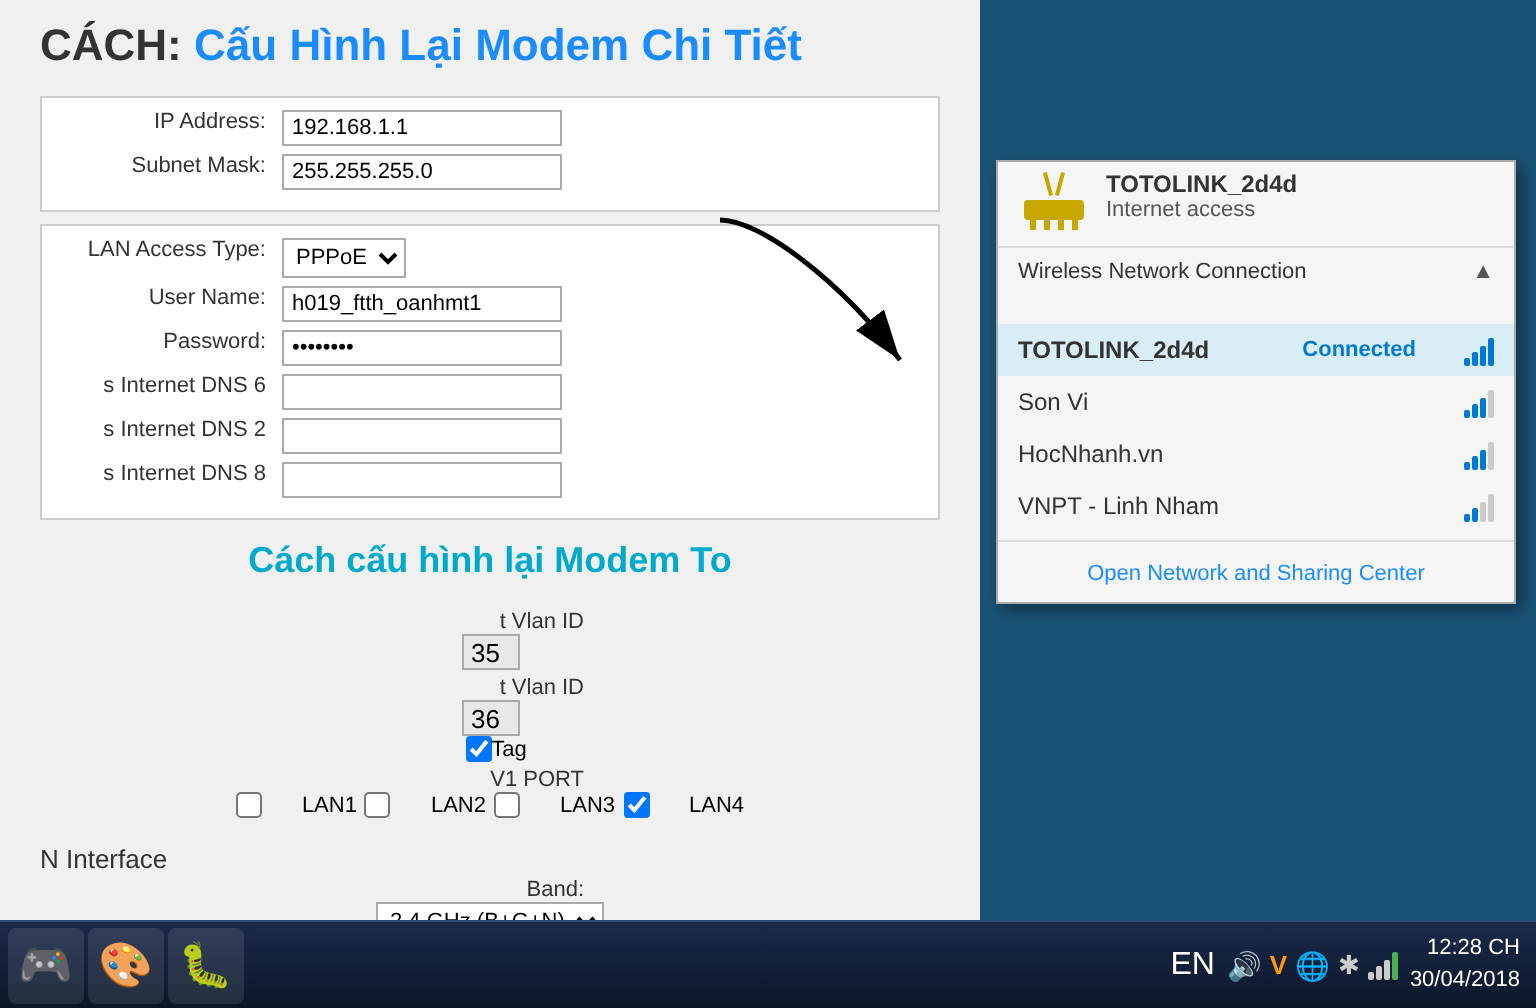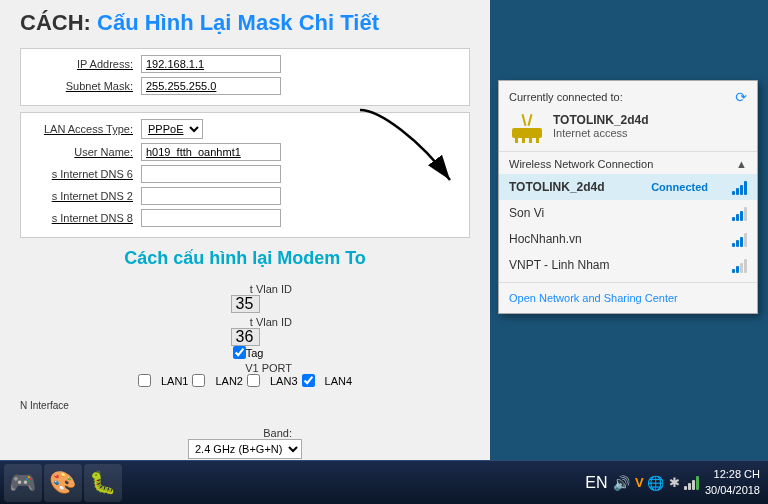--- a/index.html
+++ b/index.html
@@ -41,23 +41,22 @@
 
     .form-section {
       background: #fff;
       border: 1px solid #ccc;
       padding: 6px 10px;
       margin-bottom: 6px;
     }
 
     .form-row {
       display: flex;
-      align-items: center;
+      align-items: flex-start;
       margin-bottom: 4px;
-      text-decoration: underline;
     }
 
     .form-label {
       width: 110px;
       text-align: right;
       padding-right: 8px;
       color: #333;
       font-size: 11px;
     }
 
@@ -102,21 +101,21 @@
       text-align: right;
       padding-right: 8px;
       font-size: 11px;
       color: #333;
     }
 
     .vlan-input {
       border: 1px solid #aaa;
       background: #e8e8e8;
       padding: 1px 4px;
-      font-size: 16px;
+      font-size: 13px;
       width: 29px;
       height: 18px;
     }
 
     .checkbox-label {
       display: flex;
       align-items: center;
       font-size: 11px;
       margin-left: 6px;
     }
@@ -124,31 +123,31 @@
     .lan-ports {
       display: flex;
       align-items: center;
       gap: 4px;
     }
 
     .lan-port-item {
       display: flex;
       align-items: center;
       font-size: 11px;
-      gap: 10px;
+      gap: 20px;
     }
 
     .wireless-section {
       margin-top: 6px;
     }
 
     .wireless-label {
-      font-size: 10px;
-      color: #333;
-      margin-bottom: 16px;
+      font-size: 13px;
+      color: #333;
+      margin-bottom: 2px;
     }
 
     
     .network-popup {
       position: absolute;
       top: 80px;
       right: 10px;
       width: 260px;
       background: #f5f5f5;
       border: 1px solid #aaa;
@@ -188,21 +187,21 @@
       font-size: 12px;
       color: #333;
     }
 
     .wifi-access {
       font-size: 11px;
       color: #555;
     }
 
     .section-label {
-      padding: 6px 10px 4px;
+      padding: 6px 10px 20px;
       font-size: 11px;
       color: #333;
       display: flex;
       align-items: center;
       justify-content: space-between;
     }
 
     .section-label .expand-icon {
       color: #555;
     }
@@ -254,20 +253,21 @@
 
     .connected-text {
       color: #0078d4;
       font-size: 11px;
       font-weight: bold;
       margin-right: 4px;
     }
 
     .popup-footer {
       padding: 8px 10px;
+      text-align: center;
       border-top: 1px solid #ddd;
       margin-top: 4px;
     }
 
     .popup-footer a {
       color: #1a8cff;
       font-size: 11px;
       text-decoration: none;
       cursor: pointer;
     }
@@ -346,21 +346,21 @@
       z-index: 5;
     }
   </style>
 </head>
 <body>
 
 <div class="main-content">
 
   <div class="page-title">
     <span class="cach">CÁCH:</span>
-    <span class="detail">Cấu Hình Lại Mask Chi Tiết</span>
+    <span class="detail">Cấu Hình Lại Modem Chi Tiết</span>
   </div>
 
   <div class="form-section">
     <div class="form-row">
       <span class="form-label">IP Address:</span>
       <input type="text" class="form-input" value="192.168.1.1" style="">
     </div>
     <div class="form-row">
       <span class="form-label">Subnet Mask:</span>
       <input type="text" class="form-input" value="255.255.255.0" style="">
@@ -370,20 +370,24 @@
   <div class="form-section">
     <div class="form-row">
       <span class="form-label">LAN Access Type:</span>
       <select class="form-select">
         <option>PPPoE</option>
       </select>
     </div>
     <div class="form-row">
       <span class="form-label">User Name:</span>
       <input type="text" class="form-input" value="h019_ftth_oanhmt1" style="">
+    </div>
+    <div class="form-row">
+      <span class="form-label">Password:</span>
+      <input type="password" class="form-input" value="••••••••" style="">
     </div>
     <div class="form-row">
       <span class="form-label">s Internet DNS 6</span>
       <input type="text" class="form-input" style="">
     </div>
     <div class="form-row">
       <span class="form-label">s Internet DNS 2</span>
       <input type="text" class="form-input" style="">
     </div>
     <div class="form-row">
@@ -444,24 +448,20 @@
 <svg class="arrow-svg" width="200" height="120">
   <defs>
     <marker id="arrowhead" markerWidth="10" markerHeight="7" refX="10" refY="3.5" orient="auto">
       <polygon points="0 0, 10 3.5, 0 7" fill="#000"></polygon>
     </marker>
   </defs>
   <path d="M 80 10 C 100 10, 140 40, 170 80" stroke="#000" stroke-width="2.5" fill="none" marker-end="url(#arrowhead)"></path>
 </svg>
 
 <div class="network-popup">
-  <div class="popup-header">
-    <span>Currently connected to:</span>
-    <span class="refresh-icon">⟳</span>
-  </div>
 
   <div class="connected-to">
     <div class="wifi-item-connected">
 
       <div style="display:flex;flex-direction:column;align-items:center;width:36px;">
         <div style="display:flex;gap:4px;margin-bottom:2px;">
           <div style="width:2px;height:12px;background:#c8a800;transform:rotate(-15deg);"></div>
           <div style="width:2px;height:12px;background:#c8a800;transform:rotate(15deg);"></div>
         </div>
         <div style="width:30px;height:10px;background:#c8a800;border-radius:2px;position:relative;">

